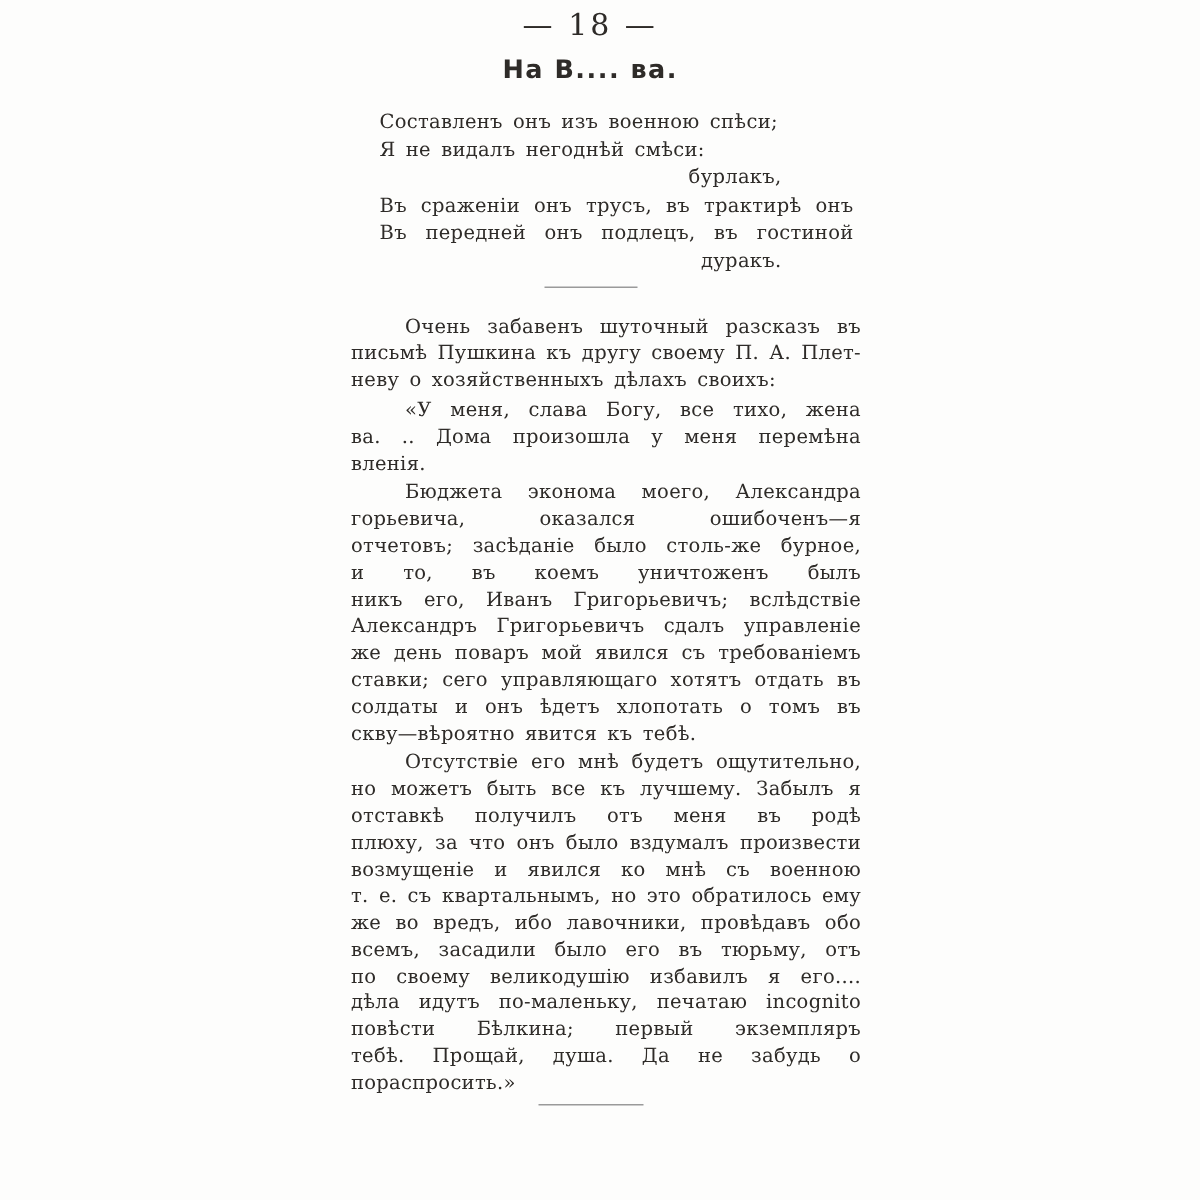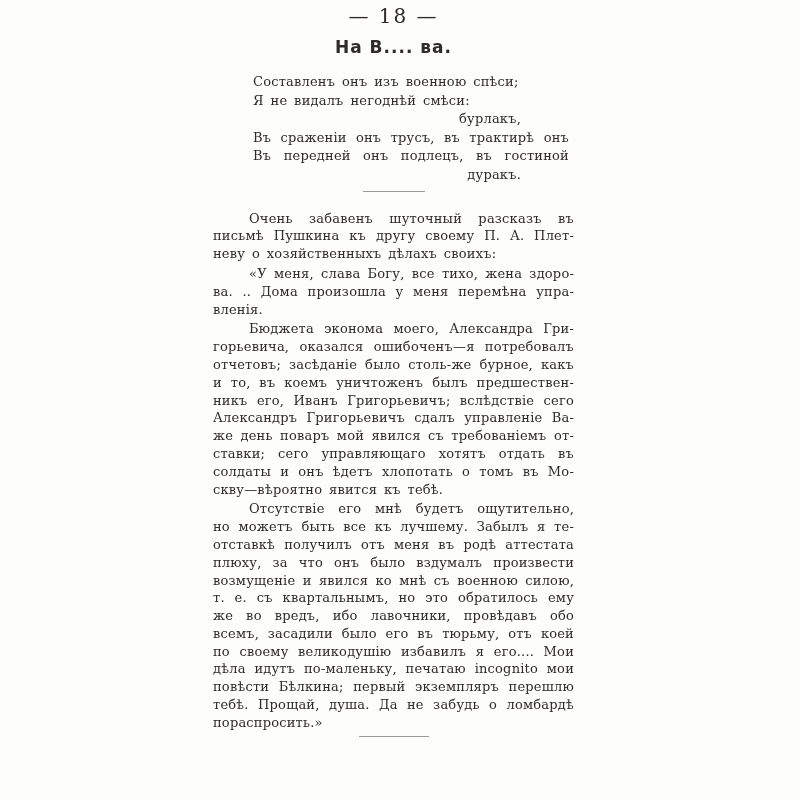--- a/index.html
+++ b/index.html
@@ -80,20 +80,21 @@
   }
   .divider.top { width: 62px; margin: 6px auto 0; }
   .divider.bottom { width: 70px; margin: 4px auto 0; }
 
   
   .body-text {
     margin-top: 18px;
     font-size: 13px;
     letter-spacing: 0.2px;
     word-spacing: 2.5px;
+    margin-left: 21px;
   }
   .para { margin-bottom: 2px; }
   .line {
     height: 17.8px;
     line-height: 17.8px;
     overflow: hidden;
     text-align: justify;
   }
   .line::after {
     content: "";

